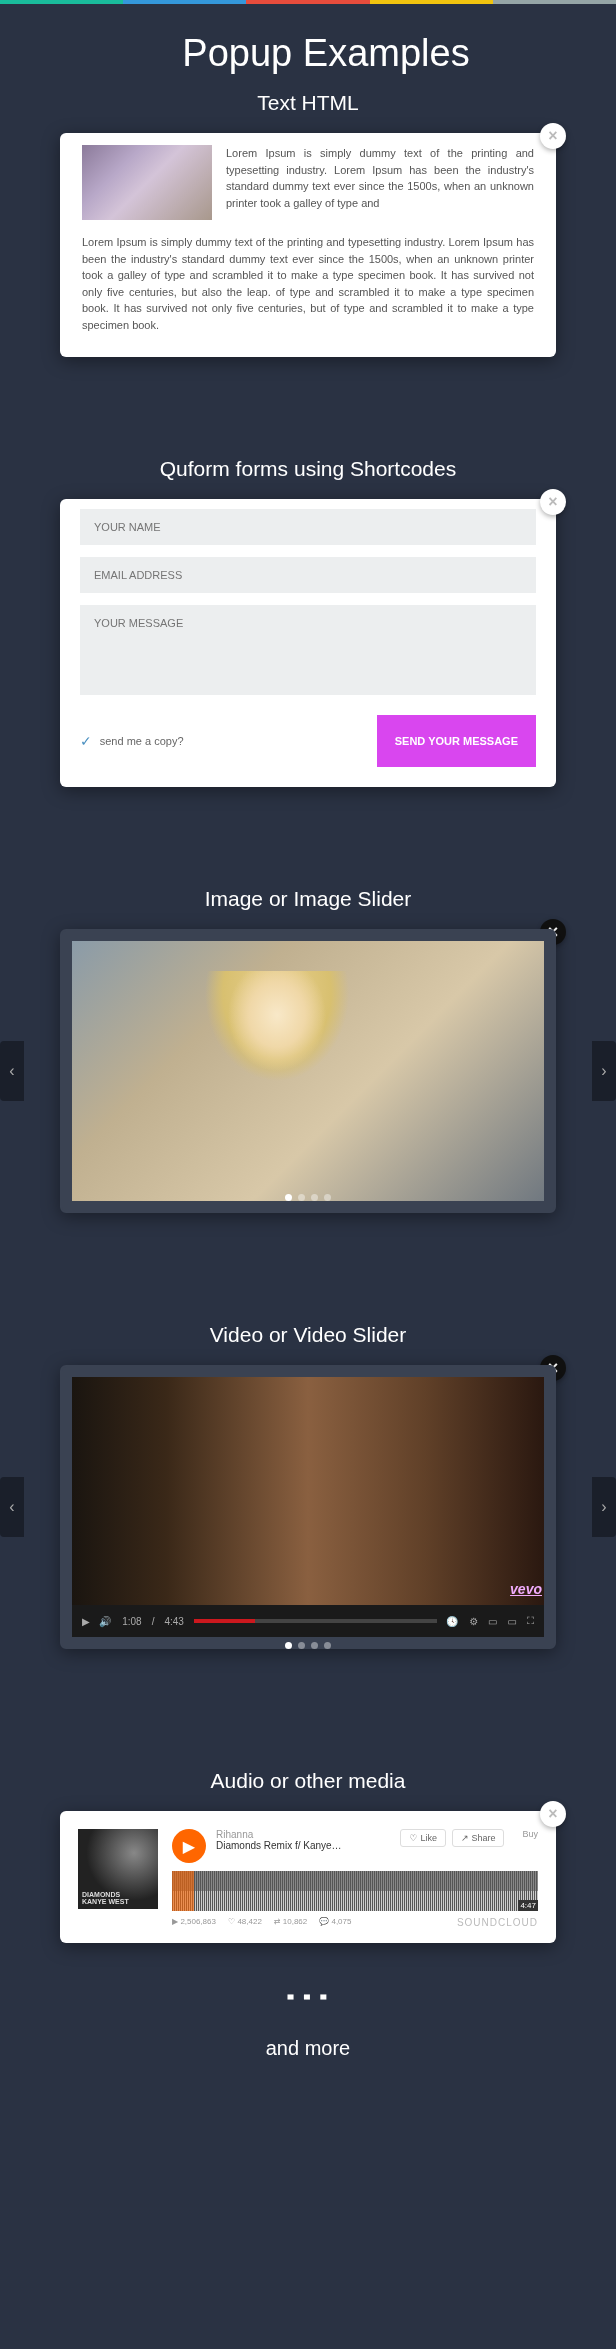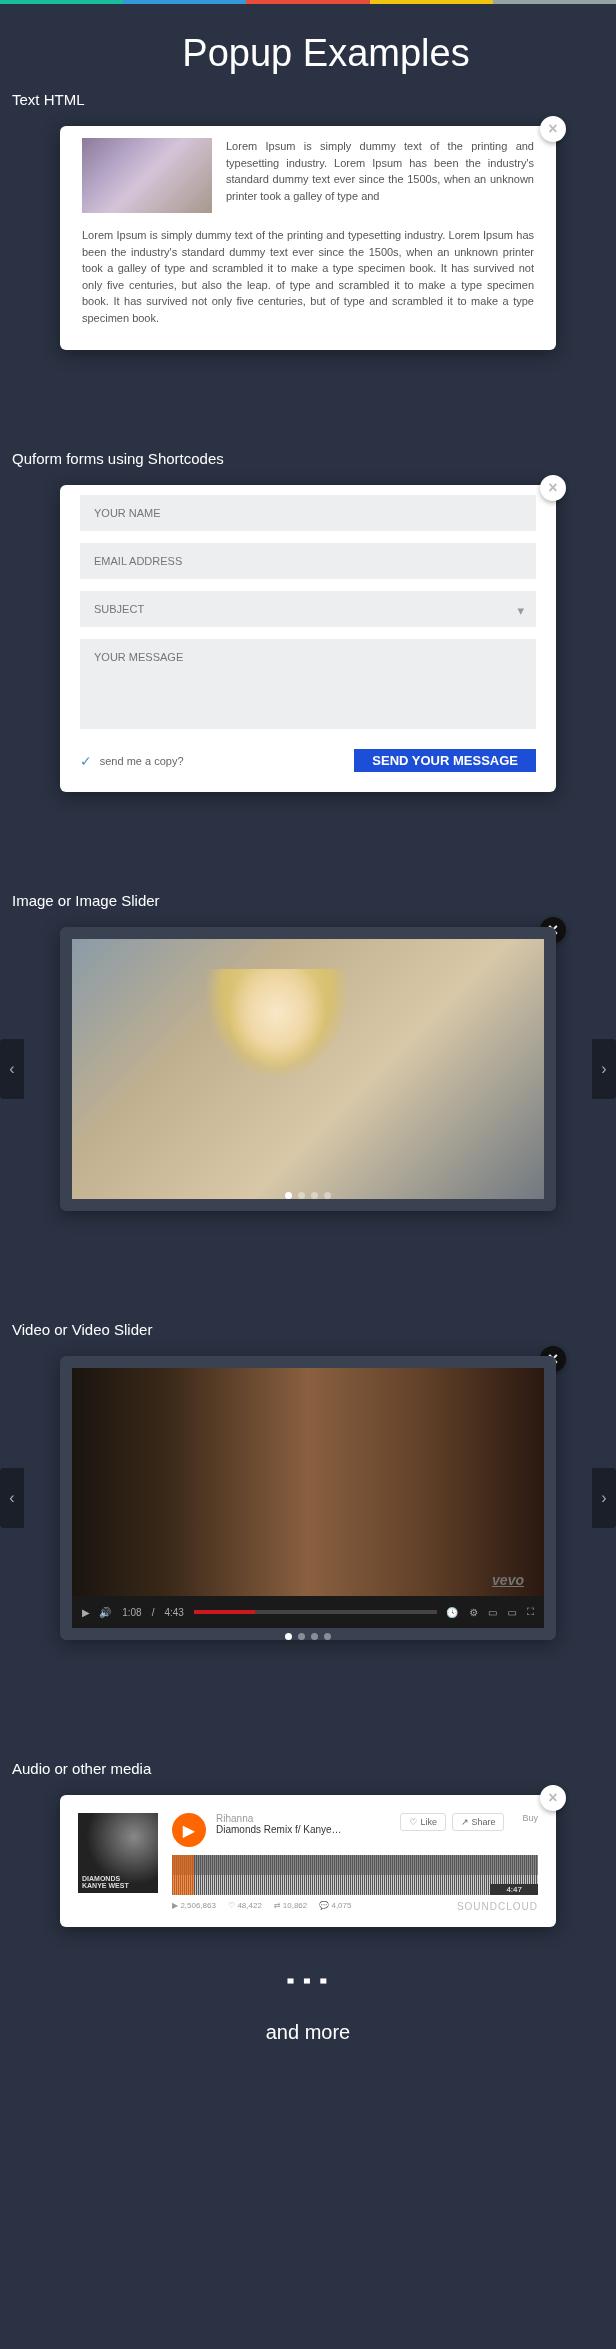--- a/index.html
+++ b/index.html
@@ -18,22 +18,22 @@
 .bar-gray { background: #95a5a6; }
 
 .page-title {
   text-align: center;
   font-size: 38px;
   font-weight: 300;
   margin: 28px 0 10px;
   padding-left: 36px;
 }
 .section-title {
-  text-align: left;
-  font-size: 15px;
+  text-align: center;
+  font-size: 21px;
   font-weight: 400;
   margin: 40px 12px 18px;
 }
 
 .popup-wrap {
   position: relative;
   margin: 0 60px;
 }
 .popup {
   background: #fff;
@@ -103,25 +103,25 @@
   top: 12px;
   color: #999;
   pointer-events: none;
   font-size: 13px;
 }
 .form-textarea { height: 90px; resize: none; }
 .form-footer { display: flex; justify-content: space-between; align-items: center; margin-top: 4px; }
 .checkbox-wrap { display: flex; align-items: center; gap: 8px; font-size: 11px; color: #666; }
 .check-icon { color: #4a90c0; font-size: 14px; }
 .send-btn {
-  background: #1d4ed8;
+  background: #d946ef;
   color: #fff;
   border: none;
-  padding: 4px 18px;
-  font-size: 13px;
+  padding: 20px 18px;
+  font-size: 11px;
   font-weight: 600;
   cursor: pointer;
 }
 
 
 .popup-dark {
   background: #3a4252;
   border: 2px solid #3a4252;
   border-radius: 6px;
   box-shadow: 0 4px 18px rgba(0,0,0,0.4);
@@ -185,22 +185,22 @@
   overflow: hidden;
 }
 .video-still {
   position: absolute;
   inset: 0;
   background: linear-gradient(90deg, #1a1510 0%, #3a2818 20%, #8a6040 50%, #604028 75%, #2a1810 100%);
 }
 .vevo-badge {
   position: absolute;
   bottom: 40px;
-  right: 20px;
-  color: #737373;
+  right: 2px;
+  color: #f0abfc;
   font-size: 14px;
   font-weight: bold;
   font-style: italic;
   text-decoration: underline;
 }
 .video-controls {
   position: absolute;
   bottom: 0;
   left: 0;
   right: 0;
@@ -274,21 +274,21 @@
   width: 6%;
   background: rgba(255,102,0,0.6);
 }
 .duration-badge {
   position: absolute;
   right: 0;
   bottom: 0;
   background: #333;
   color: #fff;
   font-size: 8px;
-  padding: 1px 16px;
+  padding: 1px 2px;
   margin-left: 29px;
 }
 .audio-stats { display: flex; gap: 12px; font-size: 8px; color: #999; margin-top: 6px; }
 .sc-brand { margin-left: auto; font-size: 10px; color: #bbb; letter-spacing: 1px; }
 .buy-link { font-size: 9px; color: #999; margin-left: 8px; }
 
 .more-dots {
   text-align: center;
   font-size: 48px;
   line-height: 0.4;
@@ -332,24 +332,20 @@
   </div>
 </div>
 
 <h2 class="section-title" style="margin-top:100px">Quform forms using Shortcodes</h2>
 <div class="popup-wrap">
   <button class="close-btn">×</button>
   <div class="popup">
     <div class="form-body">
       <input class="form-input" placeholder="YOUR NAME" style="">
       <input class="form-input" placeholder="EMAIL ADDRESS" style="">
-      <div class="select-wrap">
-        <input class="form-input form-select" placeholder="SUBJECT" style="">
-        <span class="select-arrow">▾</span>
-      </div>
       <textarea class="form-textarea" placeholder="YOUR MESSAGE" style=""></textarea>
       <div class="form-footer">
         <label class="checkbox-wrap">
           <span class="check-icon">✓</span>
           <span>send me a copy?</span>
         </label>
         <button class="send-btn">SEND YOUR MESSAGE</button>
       </div>
     </div>
   </div>

